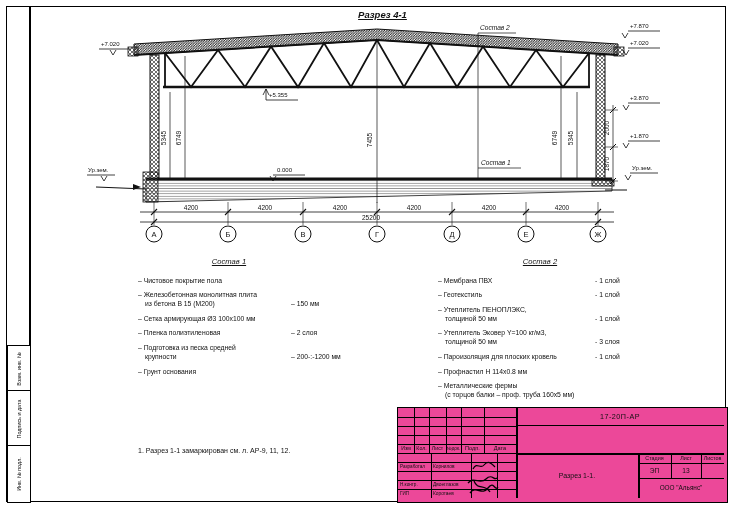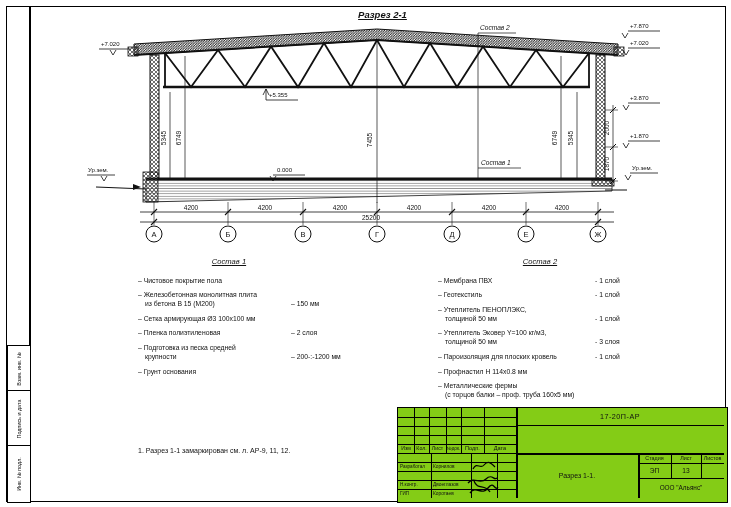--- a/index.html
+++ b/index.html
@@ -28,42 +28,42 @@
   .mat .hd{text-align:center;font-style:italic;font-size:7.6px;text-decoration:underline;margin:0 0 10px 0}
   .mat .row{display:flex;align-items:flex-end;margin-bottom:6px}
   .mat .nm{white-space:pre-line;padding-left:7px;text-indent:-7px}
   .mat .vl{white-space:nowrap}
   #sostav1{left:138px;top:257px;width:182px}
   #sostav1 .nm{flex:0 0 146px}
   #sostav2{left:438px;top:257px;width:204px}
   #sostav2 .nm{flex:0 0 150px}
   .note{left:138px;top:447px;font-size:7px}
   
-  #tb{left:397px;top:407px;width:329px;height:94px;border:1.6px solid #000;background:#84cc16}
+  #tb{left:397px;top:407px;width:329px;height:94px;border:1.6px solid #000;background:#ec4899}
   #tb .hl{position:absolute;background:#000;height:1px}
   #tb .vl2{position:absolute;background:#000;width:1px}
   #tb .cell{position:absolute;text-align:center;overflow:hidden}
   #tb .lft{text-align:left}
 </style>
 </head>
 <body>
 
 <div class="abs outer-border"></div>
 <div class="abs frame-left"></div>
 <div class="abs vlabel" id="vl1">
     <span>Взам. инв. №</span>
   </div>
 <div class="abs vlabel" id="vl2">
     <span>Подпись и дата</span>
   </div>
 <div class="abs vlabel" id="vl3">
     <span>Инв. № подл.</span>
   </div>
 
-<div class="abs page-title">Разрез 2-1</div>
+<div class="abs page-title">Разрез 4-1</div>
 
 <svg class="draw" width="731" height="252" viewBox="0 0 731 252">
   <defs>
     <pattern id="pxh" width="4" height="4" patternUnits="userSpaceOnUse">
       <path d="M0,4 L4,0 M0,0 L4,4" stroke="#333" stroke-width="0.7"></path>
     </pattern>
     <pattern id="pdk" width="2.5" height="2.5" patternUnits="userSpaceOnUse">
       <path d="M0,2.5 L2.5,0" stroke="#111" stroke-width="1"></path>
     </pattern>
     <pattern id="phz" width="6" height="2.6" patternUnits="userSpaceOnUse">

